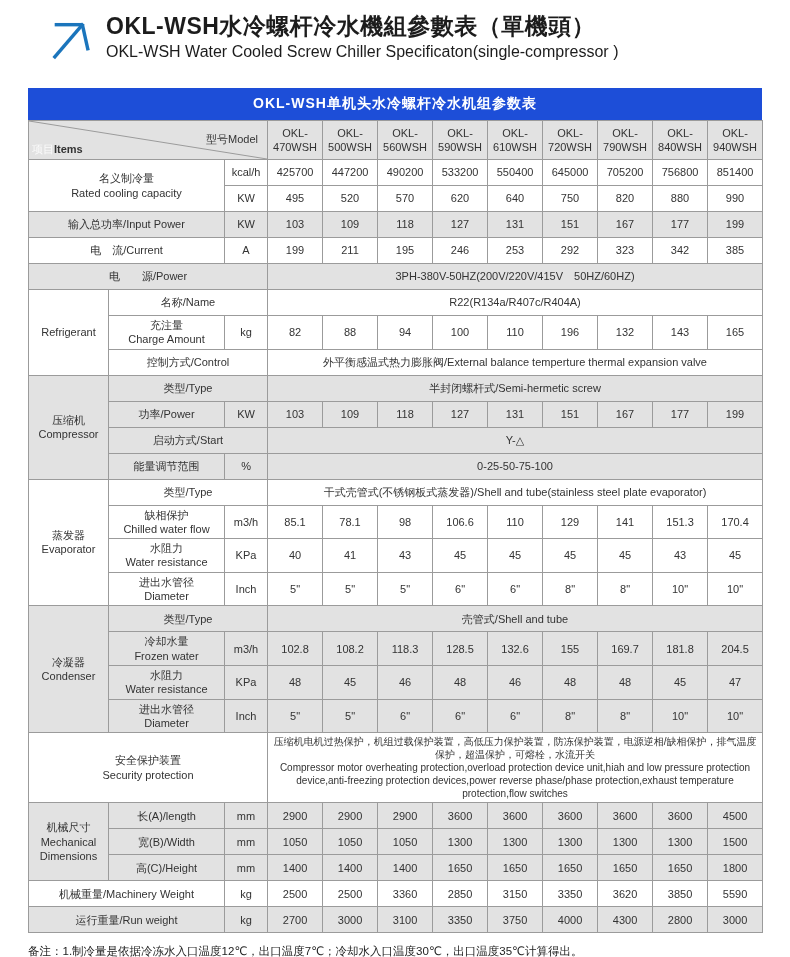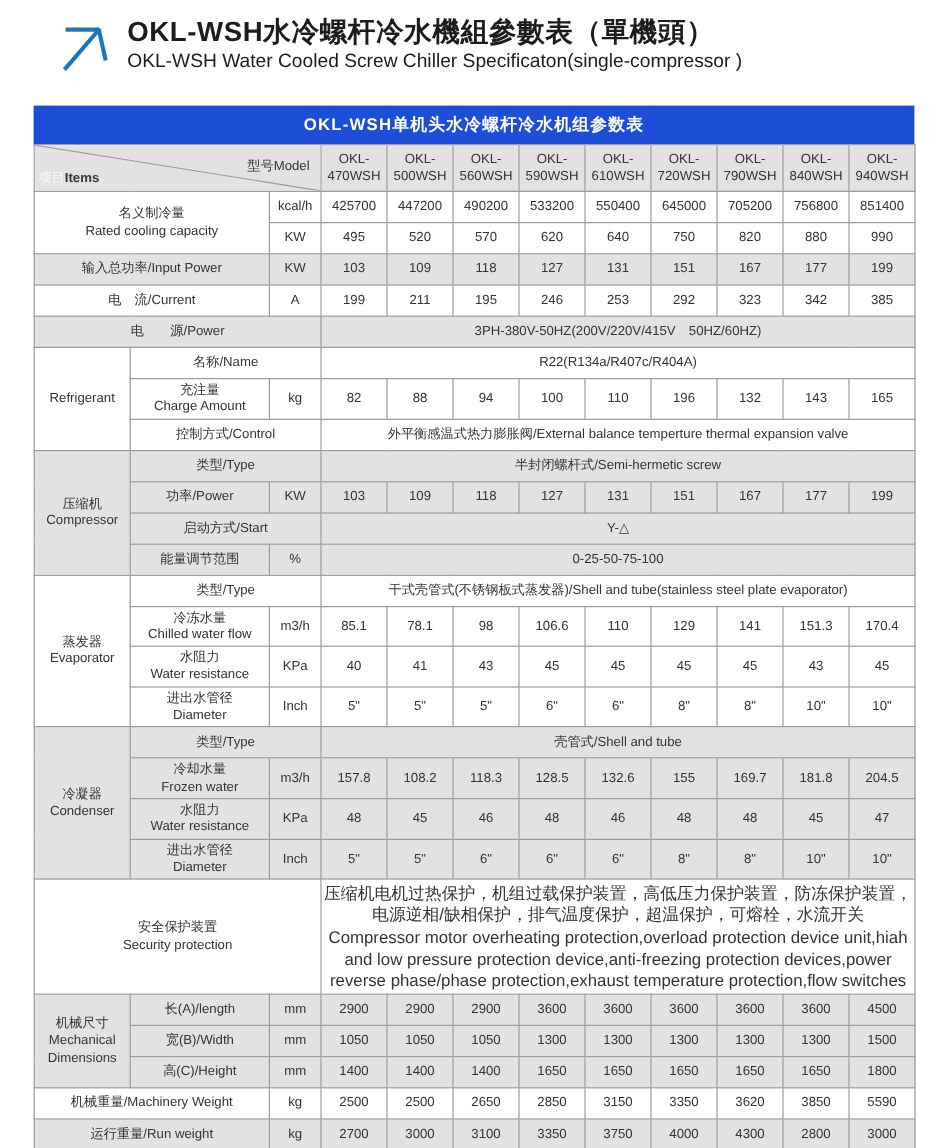--- a/index.html
+++ b/index.html
@@ -33,21 +33,21 @@
     vertical-align:middle;
     white-space:pre-line;
     line-height:1.3;
     font-weight:normal;
     word-wrap:break-word;
   }
   .bg-g{background:#e2e2e2;}
   .bg-w{background:#ffffff;}
   thead th{height:34px;}
   tbody td{height:21px;}
-  .c-security{text-align:left;padding:4px 7px;font-size:14px;line-height:1.42;}
+  .c-security{text-align:left;padding:4px 7px;font-size:10px;line-height:1.42;}
   .c-span{padding:2px 4px;}
 
   
   th.corner{position:relative;padding:0;}
   th.corner .diag{position:absolute;left:0;top:0;width:100%;height:100%;display:block;}
   th.corner .corner-model{position:absolute;right:9px;top:11px;font-size:11px;color:#333;}
   th.corner .corner-items{position:absolute;left:3px;bottom:3px;font-size:11px;color:#333;}
   th.corner .corner-items i{font-style:normal;color:#fbfbfb;}
 
   
@@ -220,21 +220,21 @@
           <td class="c-unit bg-g">%</td>
           <td class="c-span bg-g" colspan="9">0-25-50-75-100</td>
         </tr>
         <tr>
           <td class="c-group bg-w" rowspan="4">蒸发器
 Evaporator</td>
           <td class="c-label bg-w" colspan="2">类型/Type</td>
           <td class="c-span bg-w" colspan="9">干式壳管式(不锈钢板式蒸发器)/Shell and tube(stainless steel plate evaporator)</td>
         </tr>
         <tr>
-          <td class="c-label bg-w">冷冻水量
+          <td class="c-label bg-w">缺相保护
 Chilled water flow</td>
           <td class="c-unit bg-w">m3/h</td>
           <td class="c-val bg-w">85.1</td>
           <td class="c-val bg-w">78.1</td>
           <td class="c-val bg-w">98</td>
           <td class="c-val bg-w">106.6</td>
           <td class="c-val bg-w">110</td>
           <td class="c-val bg-w">129</td>
           <td class="c-val bg-w">141</td>
           <td class="c-val bg-w">151.3</td>
@@ -271,21 +271,21 @@
         <tr>
           <td class="c-group bg-g" rowspan="4">冷凝器
 Condenser</td>
           <td class="c-label bg-g" colspan="2">类型/Type</td>
           <td class="c-span bg-g" colspan="9">壳管式/Shell and tube</td>
         </tr>
         <tr>
           <td class="c-label bg-g">冷却水量
 Frozen water</td>
           <td class="c-unit bg-g">m3/h</td>
-          <td class="c-val bg-g">157.8</td>
+          <td class="c-val bg-g">102.8</td>
           <td class="c-val bg-g">108.2</td>
           <td class="c-val bg-g">118.3</td>
           <td class="c-val bg-g">128.5</td>
           <td class="c-val bg-g">132.6</td>
           <td class="c-val bg-g">155</td>
           <td class="c-val bg-g">169.7</td>
           <td class="c-val bg-g">181.8</td>
           <td class="c-val bg-g">204.5</td>
         </tr>
         <tr>
@@ -362,21 +362,21 @@
           <td class="c-val bg-g">1650</td>
           <td class="c-val bg-g">1650</td>
           <td class="c-val bg-g">1650</td>
           <td class="c-val bg-g">1800</td>
         </tr>
         <tr>
           <td class="c-label bg-w" colspan="2">机械重量/Machinery Weight</td>
           <td class="c-unit bg-w">kg</td>
           <td class="c-val bg-w">2500</td>
           <td class="c-val bg-w">2500</td>
-          <td class="c-val bg-w">2650</td>
+          <td class="c-val bg-w">3360</td>
           <td class="c-val bg-w">2850</td>
           <td class="c-val bg-w">3150</td>
           <td class="c-val bg-w">3350</td>
           <td class="c-val bg-w">3620</td>
           <td class="c-val bg-w">3850</td>
           <td class="c-val bg-w">5590</td>
         </tr>
         <tr>
           <td class="c-label bg-g" colspan="2">运行重量/Run weight</td>
           <td class="c-unit bg-g">kg</td>

